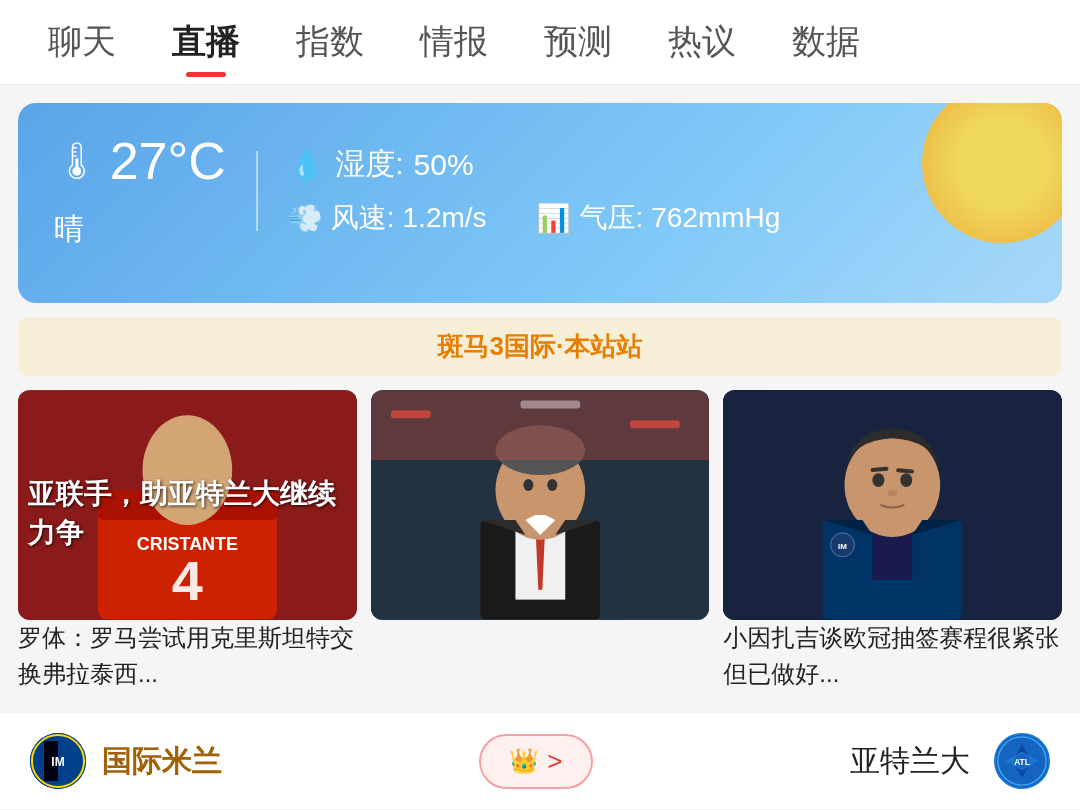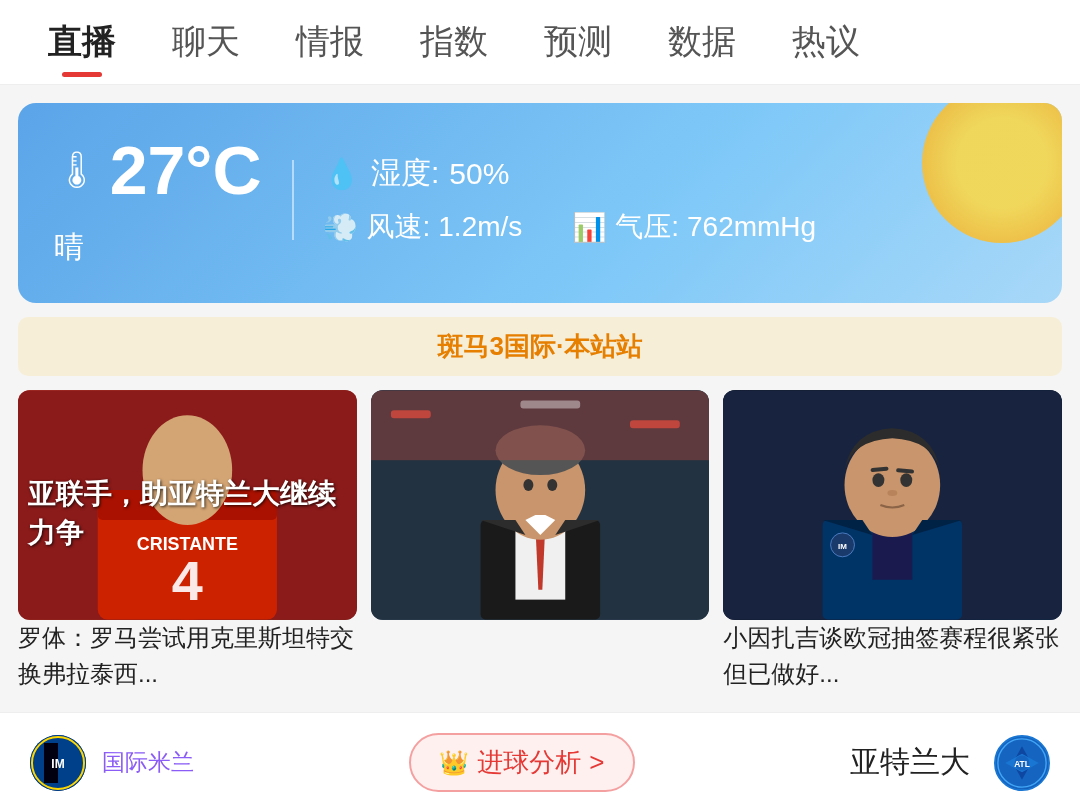--- a/index.html
+++ b/index.html
@@ -70,22 +70,22 @@
     .weather-temp {
       display: flex;
       align-items: center;
       gap: 10px;
     }
     .weather-temp-icon {
       font-size: 36px;
       color: #fff;
     }
     .weather-temp-value {
-      font-size: 68px;
-      font-weight: 700;
+      font-size: 52px;
+      font-weight: 400;
       color: #fff;
     }
     .weather-divider {
       width: 2px;
       height: 80px;
       background: rgba(255,255,255,0.5);
       margin: 0 30px;
     }
     .weather-humidity {
       display: flex;
@@ -222,23 +222,23 @@
       border-radius: 50%;
       background: linear-gradient(135deg, #003f8a, #001e4a);
       display: flex;
       align-items: center;
       justify-content: center;
       font-size: 24px;
       color: #fff;
       font-weight: bold;
     }
     .team-name {
-      font-size: 23px;
-      color: #8b5cf6;
-      font-weight: 400;
+      font-size: 30px;
+      color: #a16207;
+      font-weight: 700;
     }
     .goal-btn {
       background: #fff0f0;
       border: 2px solid #f5a0a0;
       border-radius: 30px;
       padding: 10px 28px;
       display: flex;
       align-items: center;
       gap: 8px;
       cursor: pointer;
@@ -270,40 +270,40 @@
       font-size: 22px;
       color: #fff;
       font-weight: bold;
       border: 2px solid #1976d2;
     }
   </style>
 </head>
 <body>
 
 <nav class="nav-bar">
+  <div class="nav-item">
+    <span>聊天</span>
+  </div>
   <div class="nav-item active">
     <span>直播</span>
   </div>
   <div class="nav-item">
-    <span>聊天</span>
+    <span>指数</span>
   </div>
   <div class="nav-item">
     <span>情报</span>
   </div>
   <div class="nav-item">
-    <span>指数</span>
-  </div>
-  <div class="nav-item">
     <span>预测</span>
   </div>
   <div class="nav-item">
+    <span>热议</span>
+  </div>
+  <div class="nav-item">
     <span>数据</span>
-  </div>
-  <div class="nav-item">
-    <span>热议</span>
   </div>
 </nav>
 
 <div class="weather-card">
   <div class="weather-sun"></div>
   <div class="weather-top-row">
     <div>
       <div class="weather-temp">
         <span class="weather-temp-icon">🌡</span>
         <span class="weather-temp-value">27°C</span>
@@ -450,21 +450,20 @@
         <text x="28" y="33" text-anchor="middle" font-size="12" font-weight="bold" fill="white" font-family="Arial">IM</text>
 
         <circle cx="28" cy="28" r="26" fill="none" stroke="#ffd700" stroke-width="2"></circle>
       </svg>
     </div>
     <span class="team-name">国际米兰</span>
   </div>
 
   <div class="goal-btn">
     <span class="crown-icon">👑</span>
-    <span>进球分析</span>
     <span>&gt;</span>
   </div>
 
   <div class="team-right">
     <span class="team-name-right">亚特兰大</span>
 
     <div class="team-logo-atalanta">
       <svg width="56" height="56" viewBox="0 0 56 56" xmlns="http://www.w3.org/2000/svg">
         <circle cx="28" cy="28" r="28" fill="#1565c0"></circle>
 

